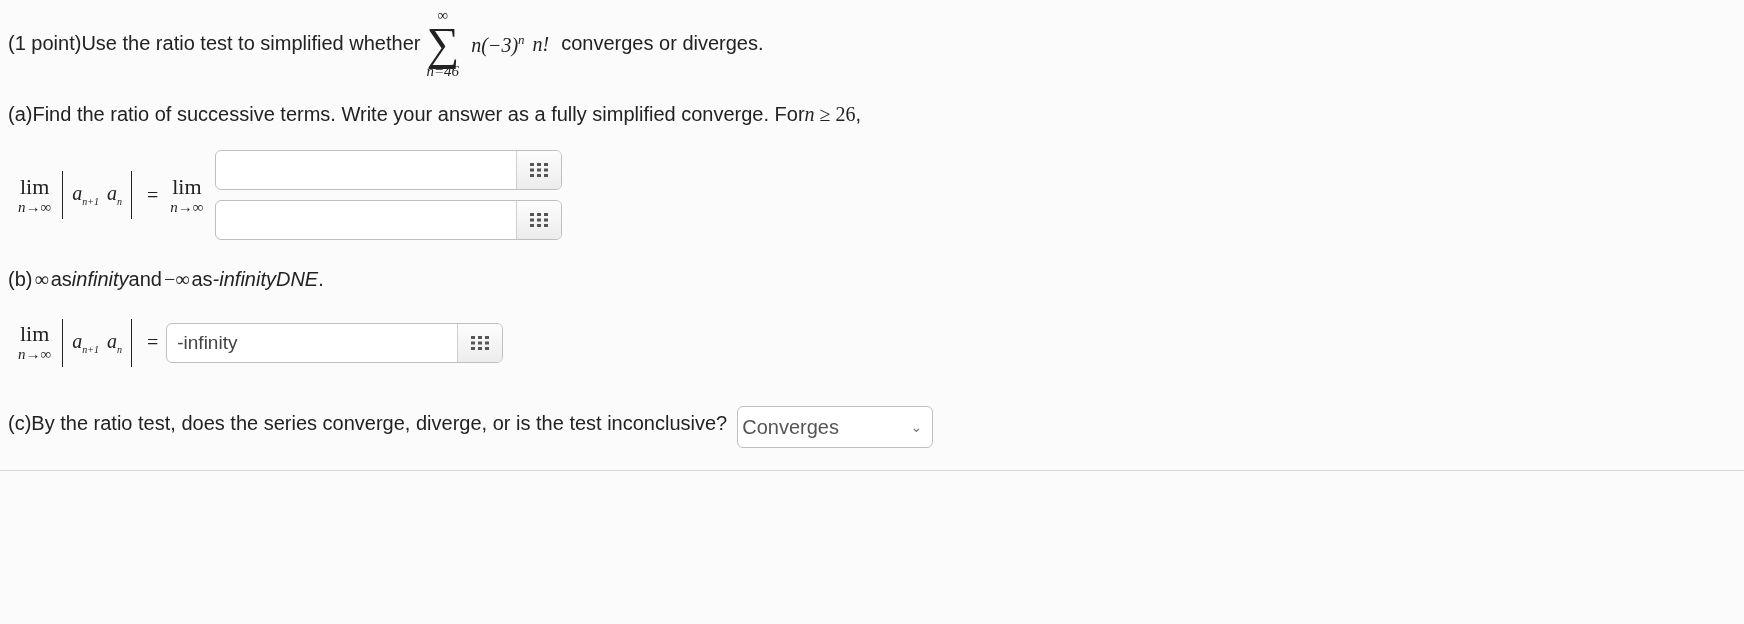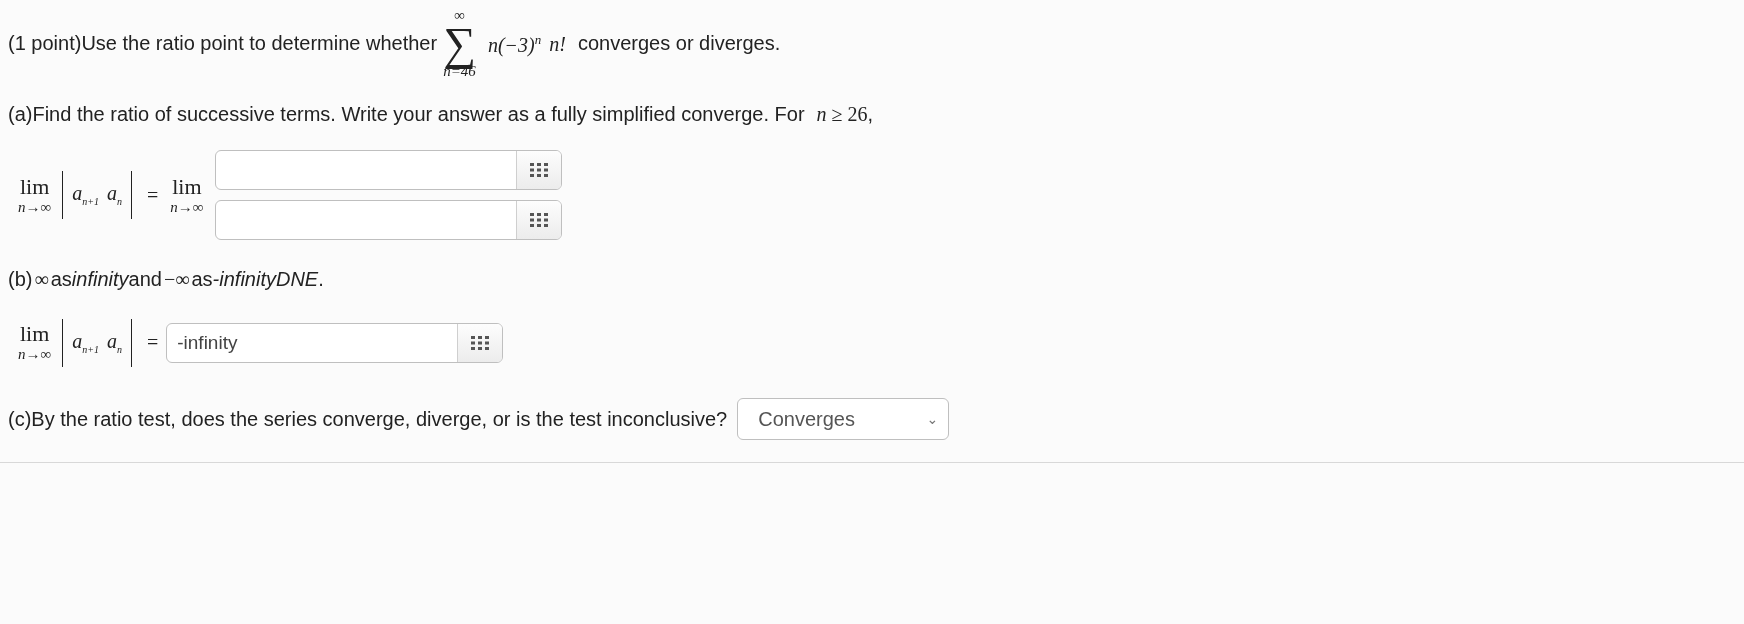--- a/index.html
+++ b/index.html
@@ -114,42 +114,43 @@
   .frac-inputs .input-wrap input { width: 280px; }
 
   .select {
     display: inline-flex;
     align-items: center;
     justify-content: space-between;
     border: 1px solid #bfbfbf;
     border-radius: 6px;
     background: #fff;
     height: 40px;
-    padding: 0 10px 0 20px;
+    padding: 0 10px 0 4px;
     margin-left: 10px;
     min-width: 180px;
     font-size: 20px;
     color: #555;
     cursor: pointer;
+    margin-top: 8px;
   }
   .select .chev {
     margin-left: 16px;
     color: #777;
     font-size: 14px;
   }
 
   .infinity-hint { font-style: italic; }
   .dne { font-style: italic; }
 </style>
 </head>
 <body>
 
 <div class="row" style="margin-top:0;">
   <span>(1 point) </span>
-  <span>Use the ratio point to determine whether </span>
+  <span>Use the ratio test to simplified whether </span>
 
   <span class="math sigma-block">
     <span class="sigma-top">∞</span>
     <span class="sigma-sym upright">∑</span>
     <span class="sigma-bot">n=46</span>
   </span>
 
   <span class="math frac">
     <span class="num">
       <span>n(−3)</span><span class="sup">n</span>
@@ -157,21 +158,21 @@
     <span class="bar"></span>
     <span class="den">n!</span>
   </span>
 
   <span style="margin-left:6px;"> converges or diverges.</span>
 </div>
 
 <div class="row">
   <span>(a) </span>
   <span>Find the ratio of successive terms. Write your answer as a fully simplified converge. For </span>
-  <span class="math" style="margin-left:12px;text-align:right;">
+  <span class="math" style="margin-left:0;text-align:right;">
     <span>n</span><span class="upright"> ≥ 26</span>
   </span>
   <span>,</span>
 </div>
 
 <div class="row" style="margin-left:6px;">
   <span class="math lim-block">
     <span class="lim-top upright">lim</span>
     <span class="lim-bot">n→∞</span>
   </span>

